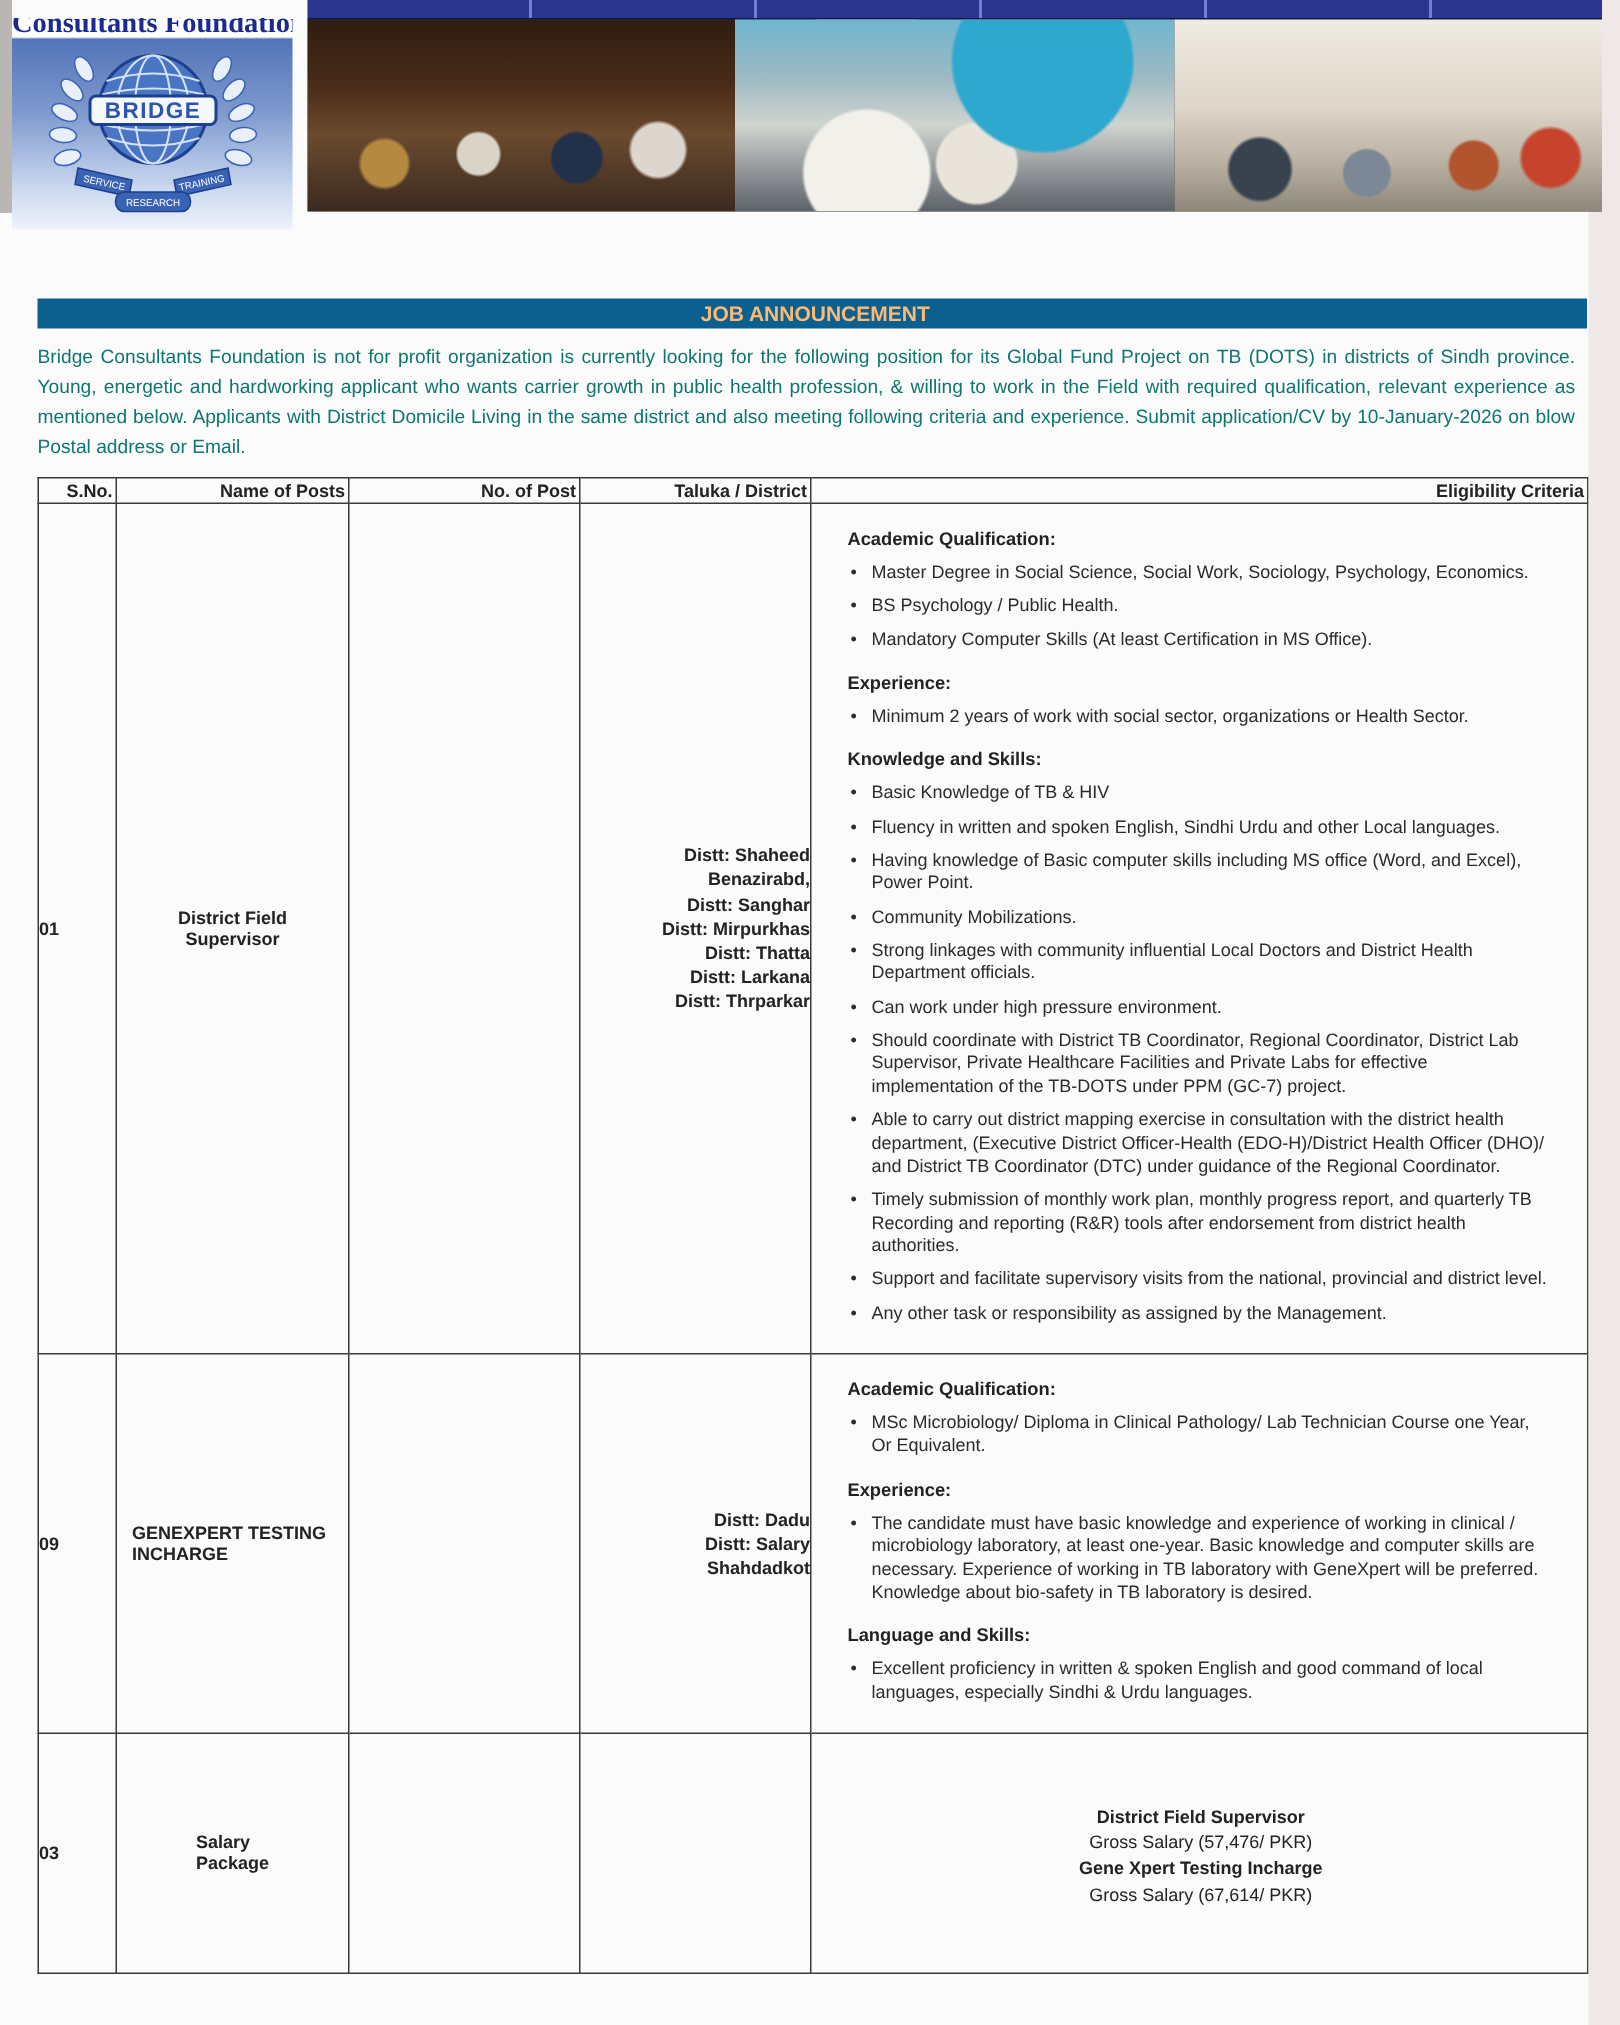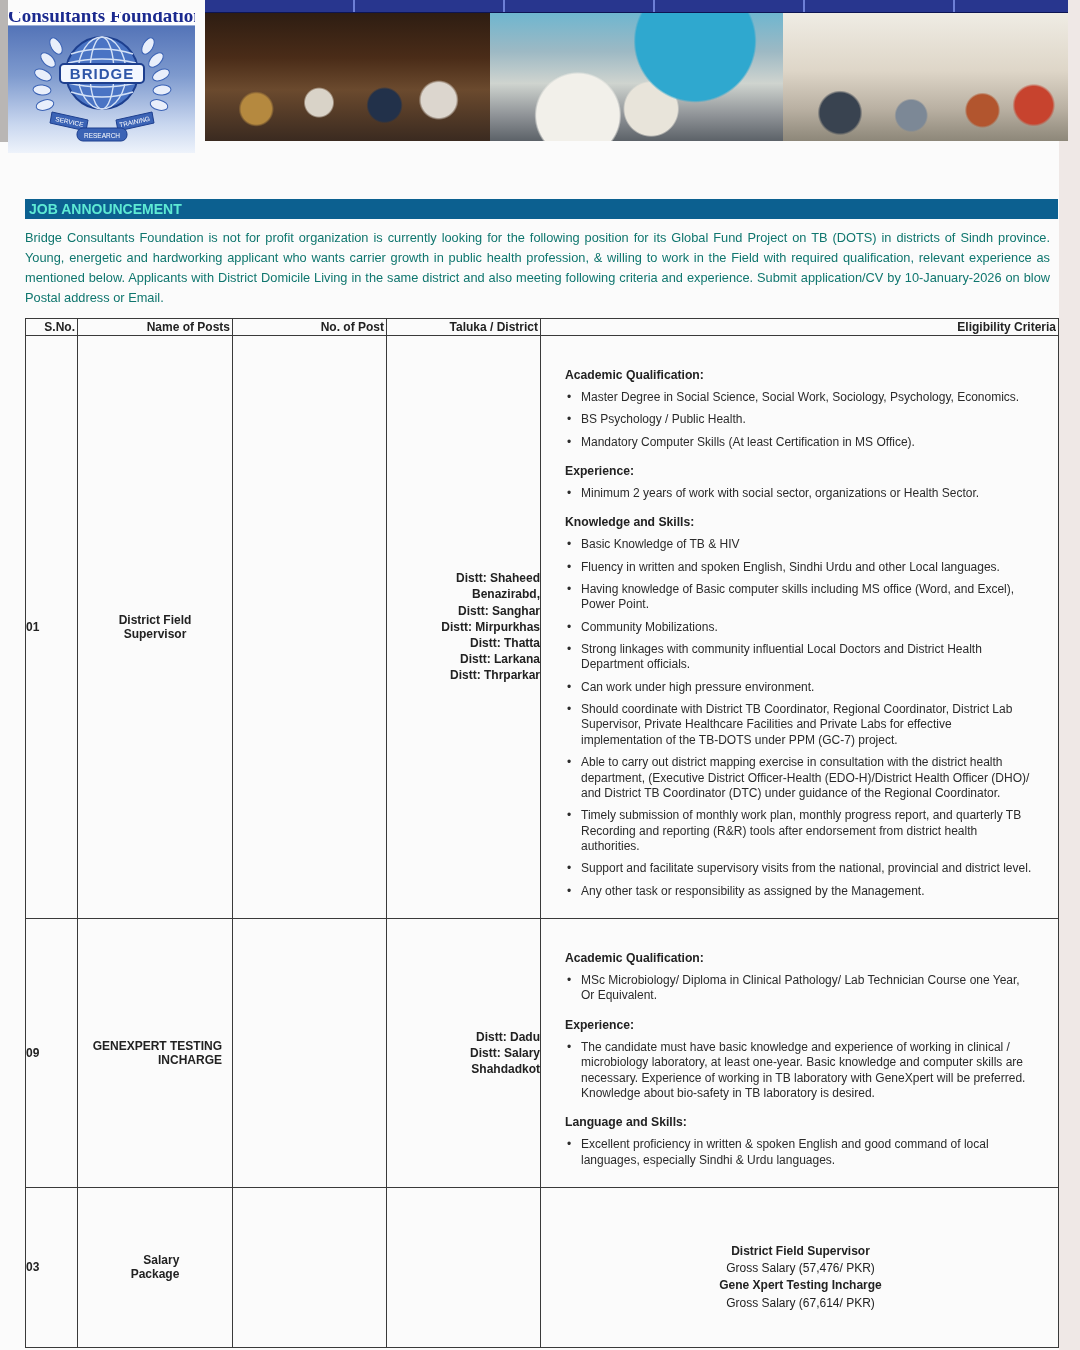--- a/index.html
+++ b/index.html
@@ -66,41 +66,41 @@
     position:absolute; left:0; bottom:0; width:59%; height:22px;
     background:#1c2c77; color:#ffffff;
     font-size:11px; font-weight:bold; letter-spacing:3.5px;
     line-height:22px; padding-left:16px; white-space:nowrap;
     border-top:1px solid #4254b5;
   }
 
   
   .job-bar {
     margin:57px 22px 0 25px; width:1033px; height:20px;
-    background:#0c6090; color:#5eead4;
-    font-size:14px; font-weight:bold; line-height:20px; padding-left:4px;
+    background:#0c6090; color:#fdba74;
+    font-size:14px; font-weight:bold; line-height:20px; padding-left:4px;text-align:center;
   }
   .intro {
     margin:9px 30px 0 25px; width:1025px;
     font-size:12.8px; line-height:1.56; text-align:justify; color:#0f766e;
   }
 
   
   table.jobs {
     margin:10px 0 0 25px; width:1033px;
     border-collapse:collapse; table-layout:fixed;
   }
   table.jobs th, table.jobs td { border:1.5px solid #3a3a3a; vertical-align:middle; }
   table.jobs th { font-size:12px; font-weight:bold; text-align:right; padding:1px 2px; }
   td.c-sno { text-align:left; font-size:12px; font-weight:bold; }
   td.c-post { text-align:center; font-size:12px; font-weight:bold; padding:4px 10px; }
-  td.c-post .post-inner { display:inline-block; text-align:right; }
+  td.c-post .post-inner { display:inline-block; text-align:left; }
   .r1 .c-post .post-inner { text-align:center; }
   td.c-taluka { text-align:right; font-size:12px; font-weight:bold; line-height:1.35; }
-  td.c-elig { vertical-align:top; padding:32px 22px 12px 24px; font-size:12px; }
+  td.c-elig { vertical-align:top; padding:16px 22px 12px 24px; font-size:12px; }
   .sec-heading { font-weight:bold; margin:14px 0 8px 0; font-size:12.2px; }
   .sec-heading:first-child { margin-top:0; }
   .bullet { display:flex; margin:0 0 7px 0; line-height:1.28; color:#2b2b2b; }
   .bullet .dot { width:16px; flex:0 0 16px; text-align:left; padding-left:2px; }
   .salary-block { text-align:center; font-size:12px; line-height:1.45; }
   .salary-block .b { font-weight:bold; }
   .r2 td { height:242px; }
   .r3 td { height:160px; }
 </style>
 </head>

